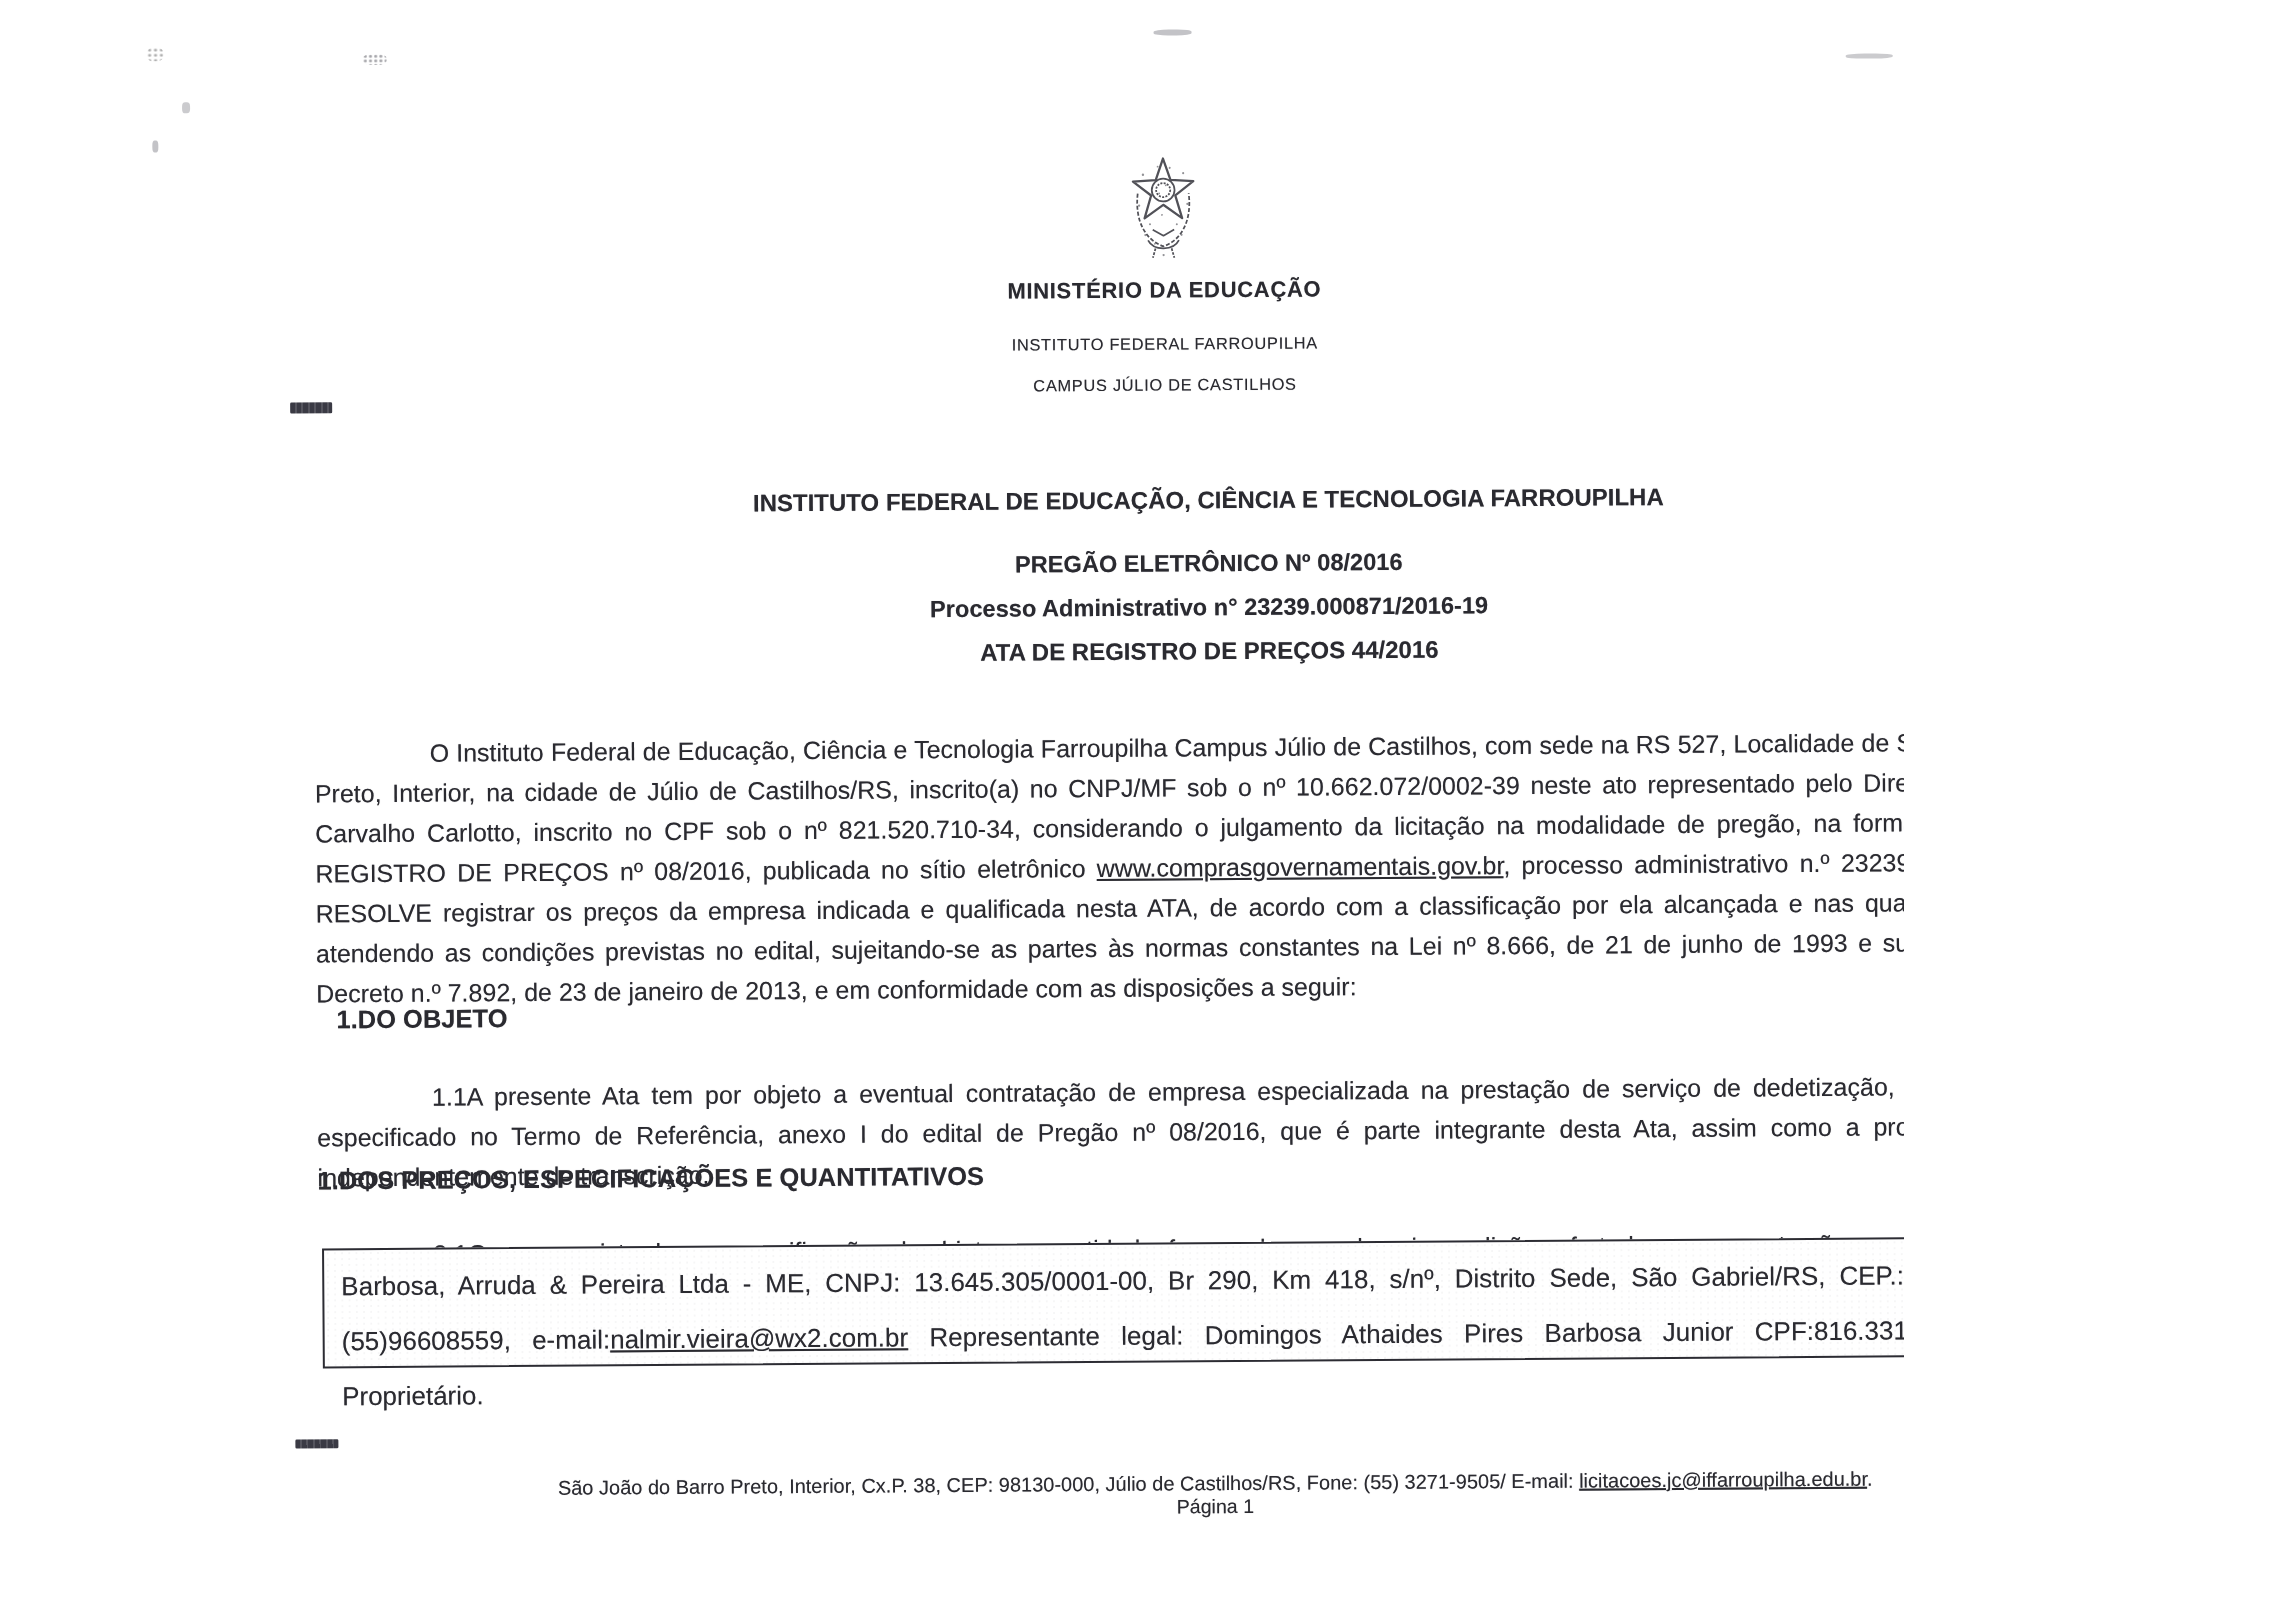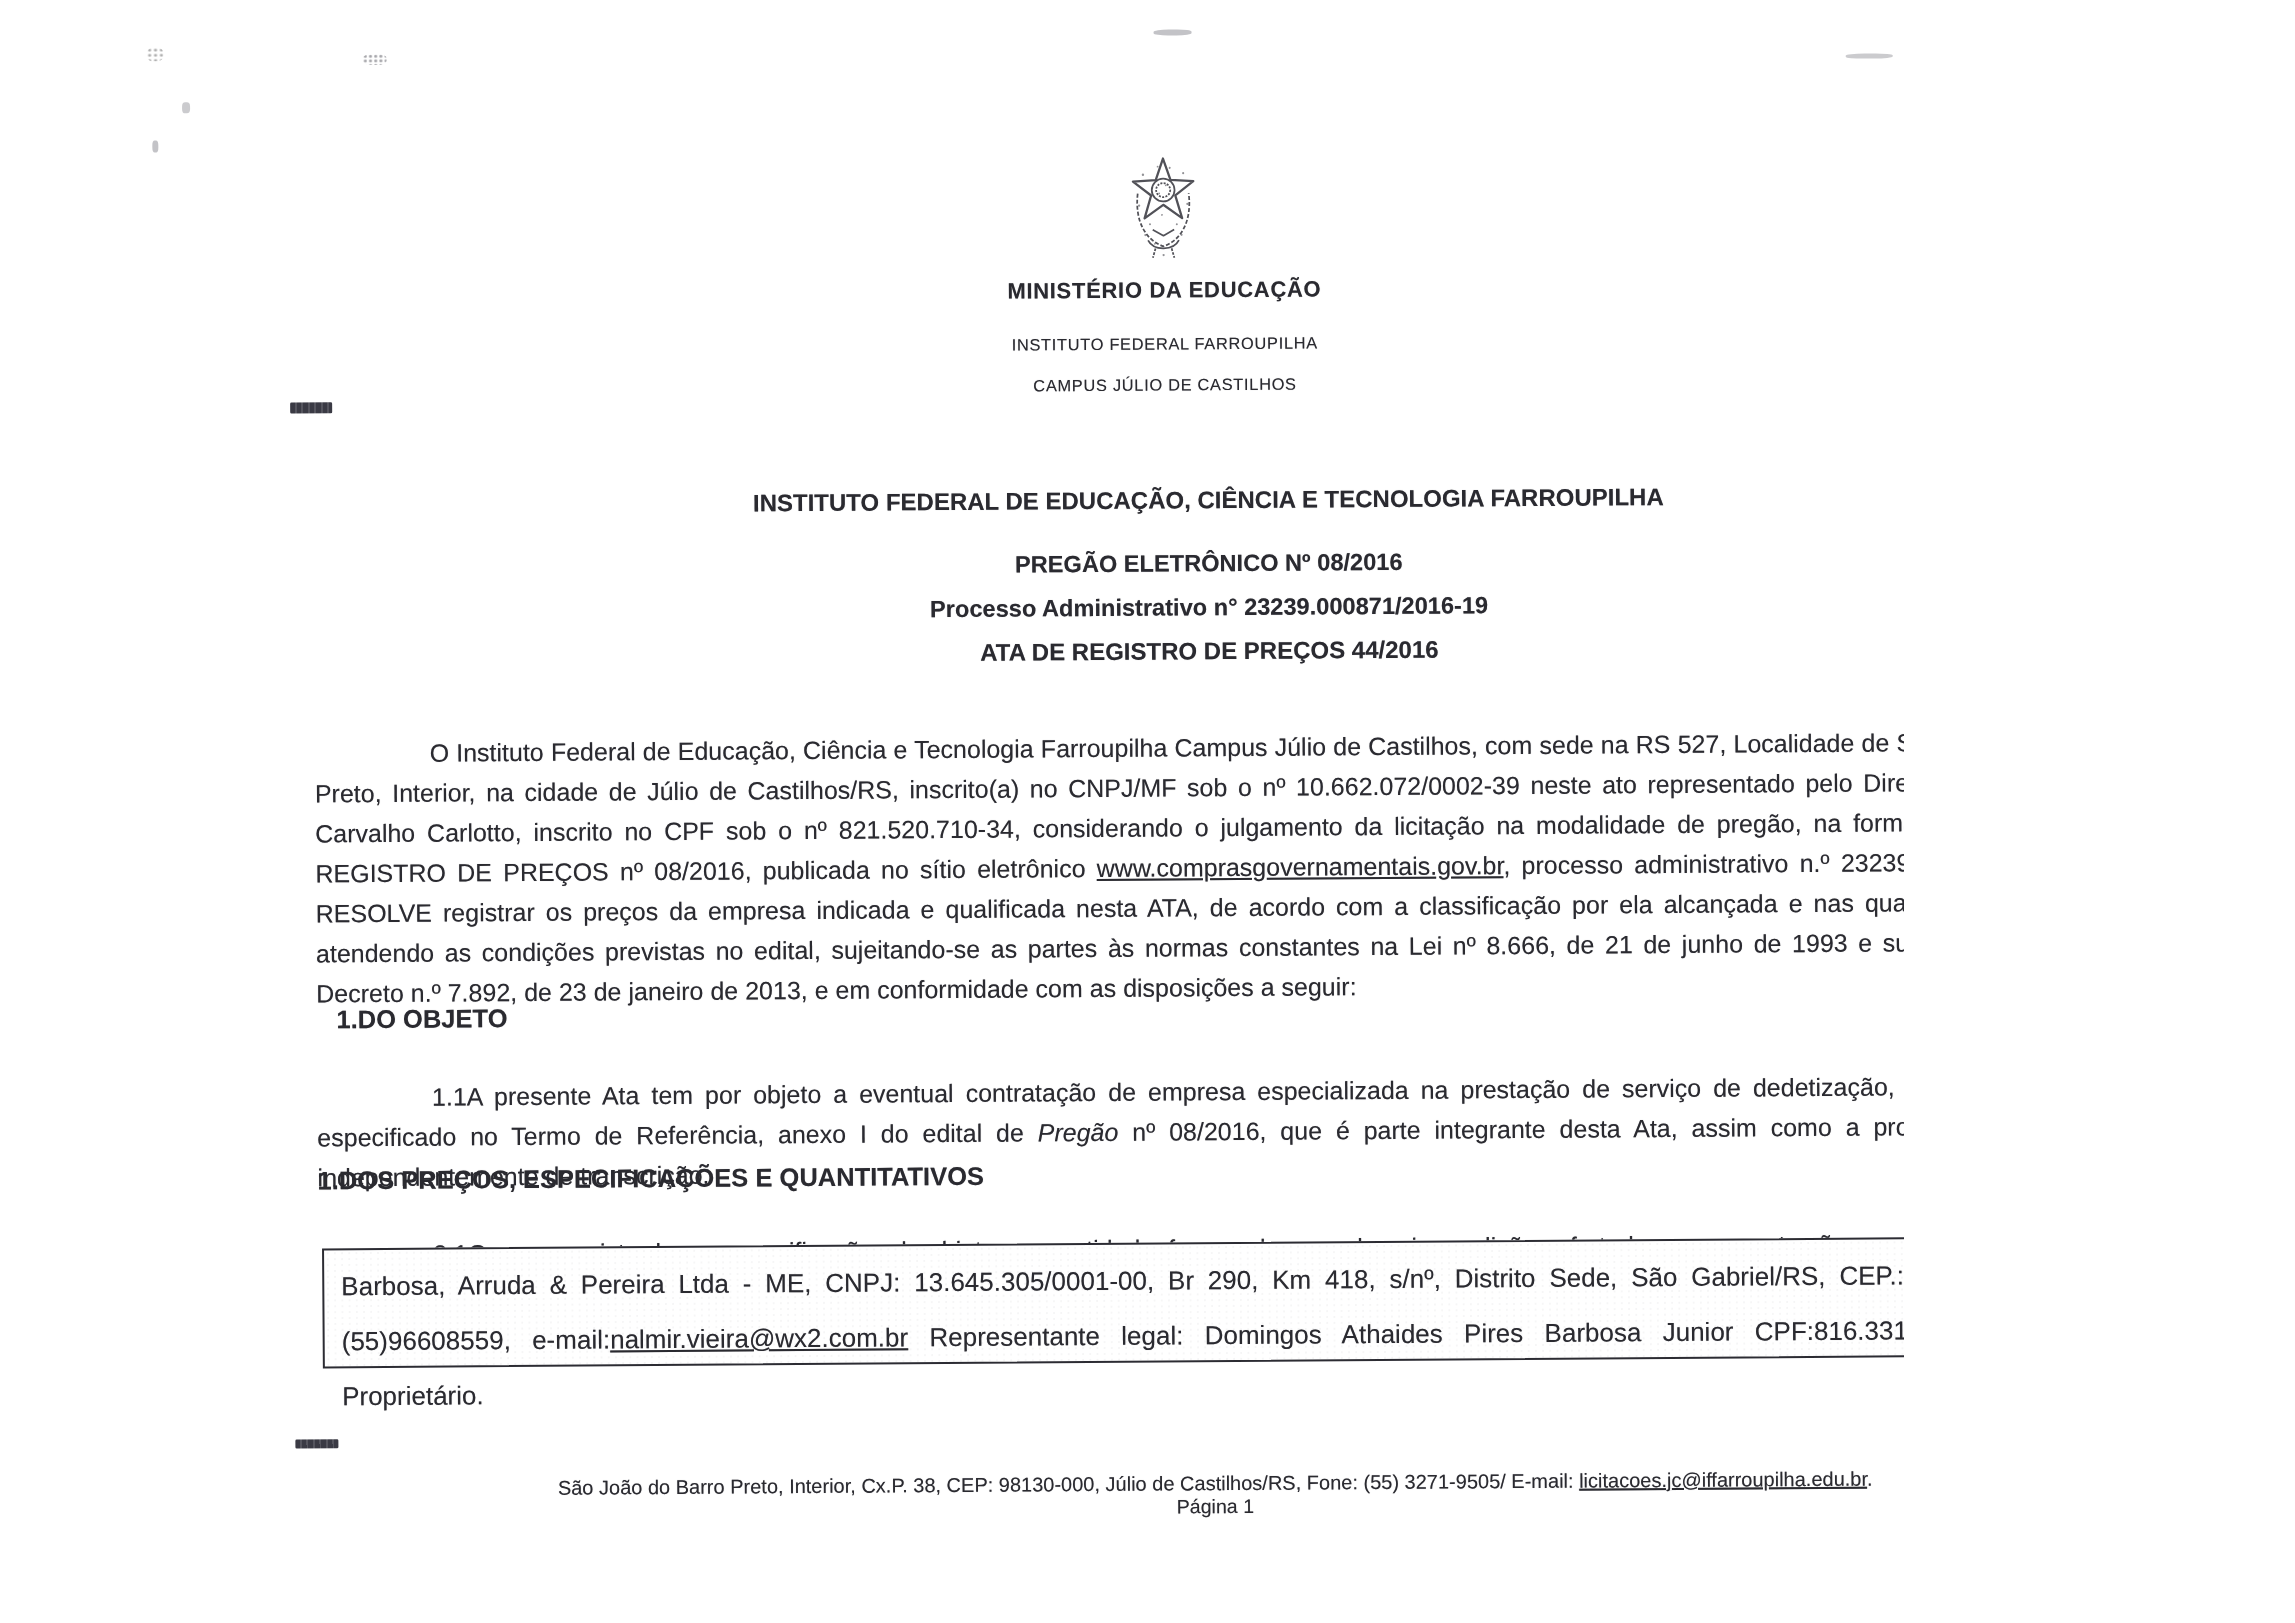--- a/index.html
+++ b/index.html
@@ -14,21 +14,21 @@
   .content{
     position:absolute;inset:0;
     transform:rotate(-0.4deg);
     transform-origin:50% 50%;
   }
   .txt{ text-shadow:0 0 0.7px rgba(45,45,52,.45); }
   .abs{position:absolute;}
   .center{text-align:center;}
   .just{text-align:justify;}
   .b{font-weight:normal;}
-  .i{font-style:italic;}
+  .i{}
   .u{text-decoration:underline;}
 
   .hdr-ministry{left:314px;top:279px;width:1708px;font-size:22px;font-weight:bold;letter-spacing:0.7px;}
   .hdr-sub1{left:314px;top:336px;width:1708px;font-size:16.4px;letter-spacing:0.7px;}
   .hdr-sub2{left:314px;top:377px;width:1708px;font-size:16.4px;letter-spacing:0.7px;}
 
   .title-org{left:314px;top:488px;width:1793px;font-size:24px;font-weight:bold;}
   .title-pregao{left:314px;top:552px;width:1793px;font-size:23.6px;font-weight:bold;}
   .title-processo{left:314px;top:596px;width:1793px;font-size:23.6px;font-weight:bold;}
   .title-ata{left:314px;top:639px;width:1793px;font-size:24px;font-weight:bold;}

